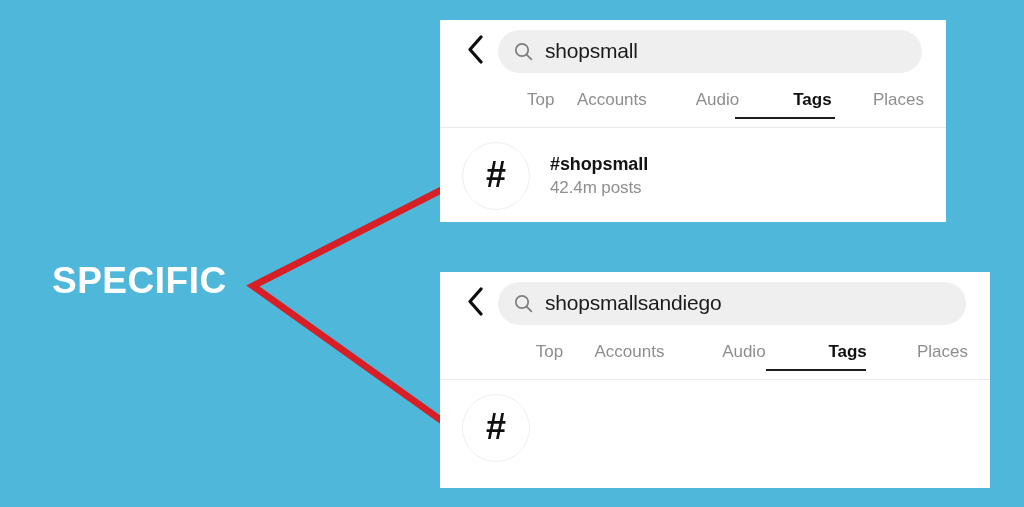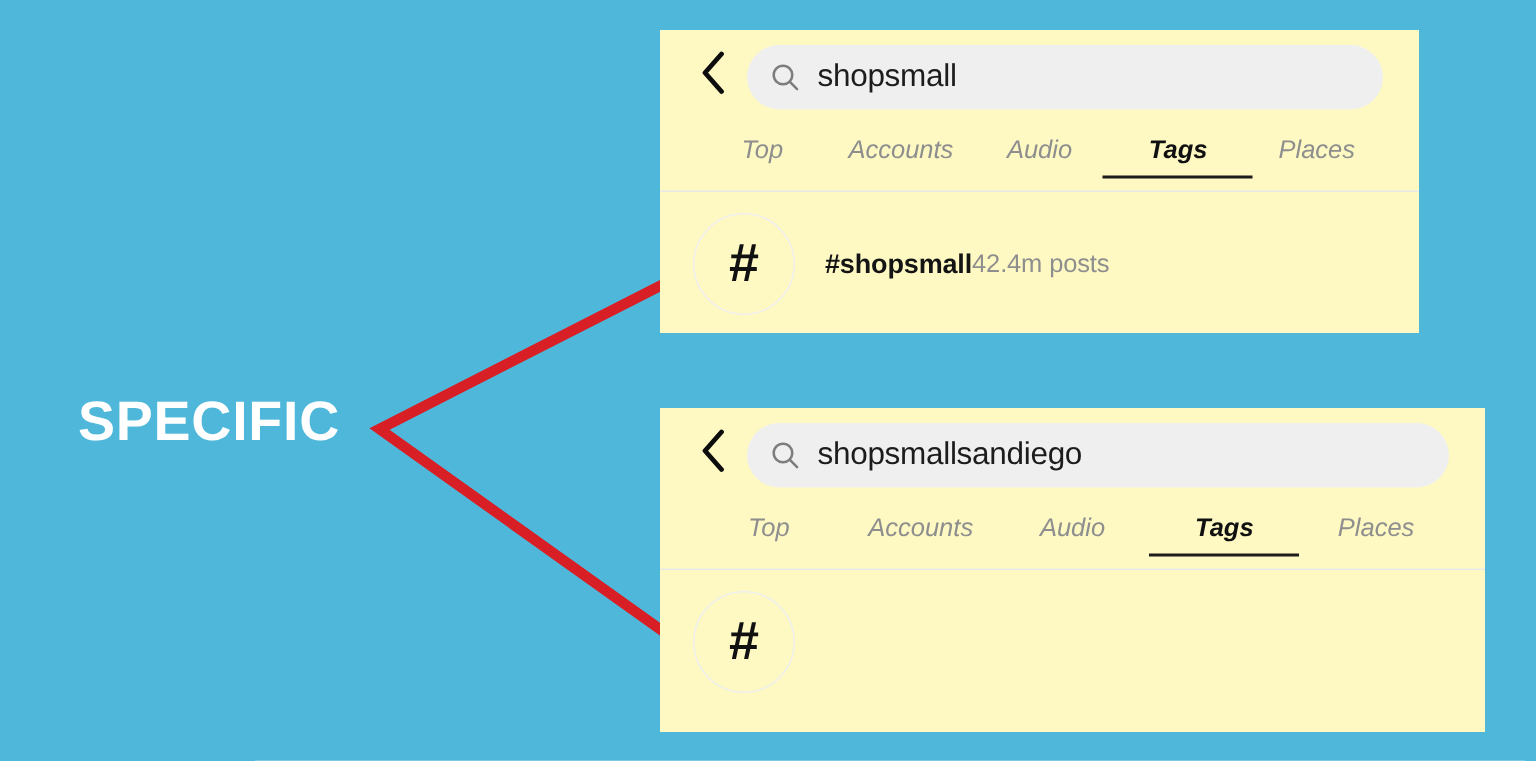--- a/index.html
+++ b/index.html
@@ -38,21 +38,21 @@
     left: 0;
     top: 0;
     width: 1024px;
     height: 507px;
     pointer-events: none;
   }
 
   
   .card {
     position: absolute;
-    background: #fef9c3;
+    background: #ffffff;
     overflow: hidden;
   }
   #card-1 { left: 440px; top: 20px;  width: 506px; height: 202px; }
   #card-2 { left: 440px; top: 272px; width: 550px; height: 216px; }
 
   
   .search-row {
     display: flex;
     align-items: center;
     height: 62px;
@@ -96,27 +96,26 @@
   .tabs {
     position: relative;
     display: flex;
     align-items: flex-start;
     height: 46px;
     padding: 0 22px;
     box-sizing: border-box;
   }
   .tab {
     flex: 1 1 0;
-    text-align: center;
+    text-align: right;
     font-size: 17px;
     color: #8e8e8e;
     padding-top: 8px;
     position: relative;
     white-space: nowrap;
-    font-style: italic;
   }
   .tab.active {
     color: #101010;
     font-weight: bold;
   }
   .tab.active .tab-underline {
     position: absolute;
     left: 50%;
     transform: translateX(-50%);
     bottom: -9px;
@@ -154,21 +153,21 @@
   .hash-glyph {
     font-size: 36px;
     font-weight: bold;
     color: #111111;
     line-height: 1;
     margin-top: -2px;
   }
   .result-text {
     margin-left: 20px;
     display: flex;
-    flex-direction: row;
+    flex-direction: column;
     justify-content: center;
   }
   .result-title {
     font-size: 18px;
     font-weight: bold;
     color: #141414;
     letter-spacing: -0.1px;
     line-height: 1.35;
   }
   .result-sub {

